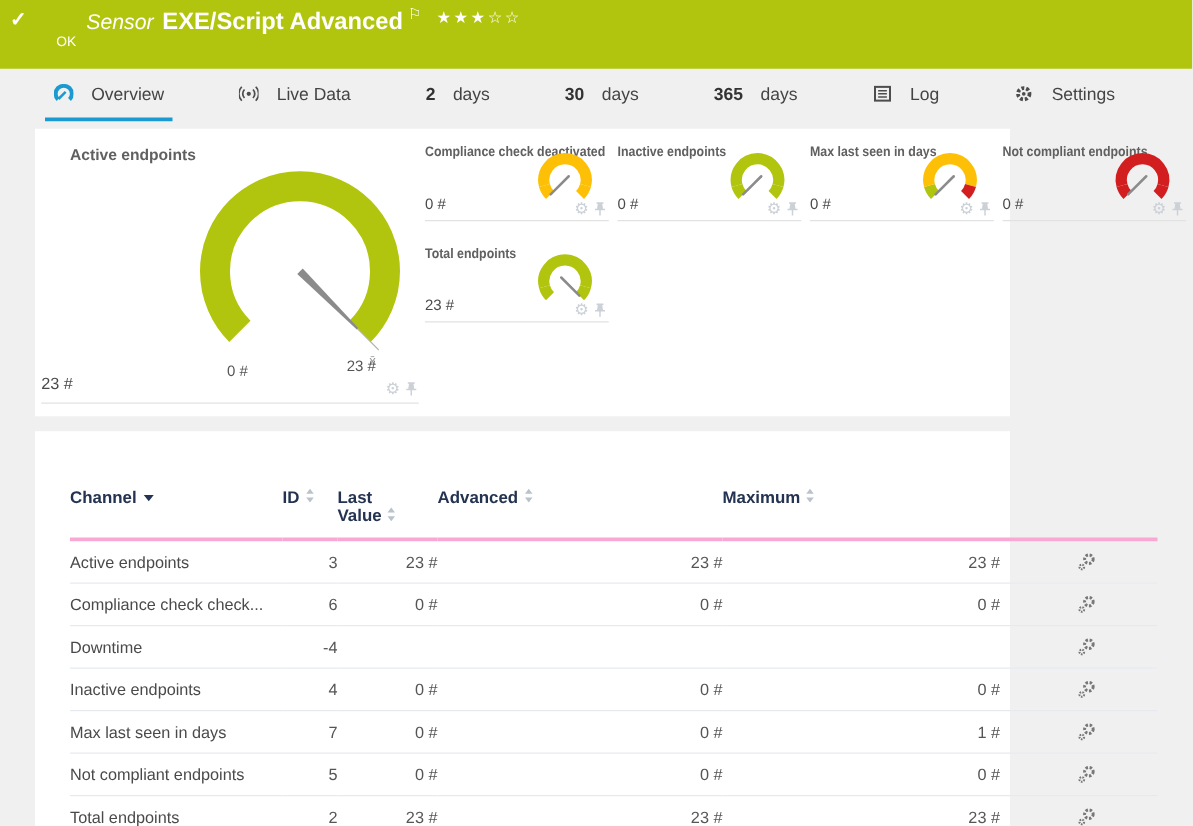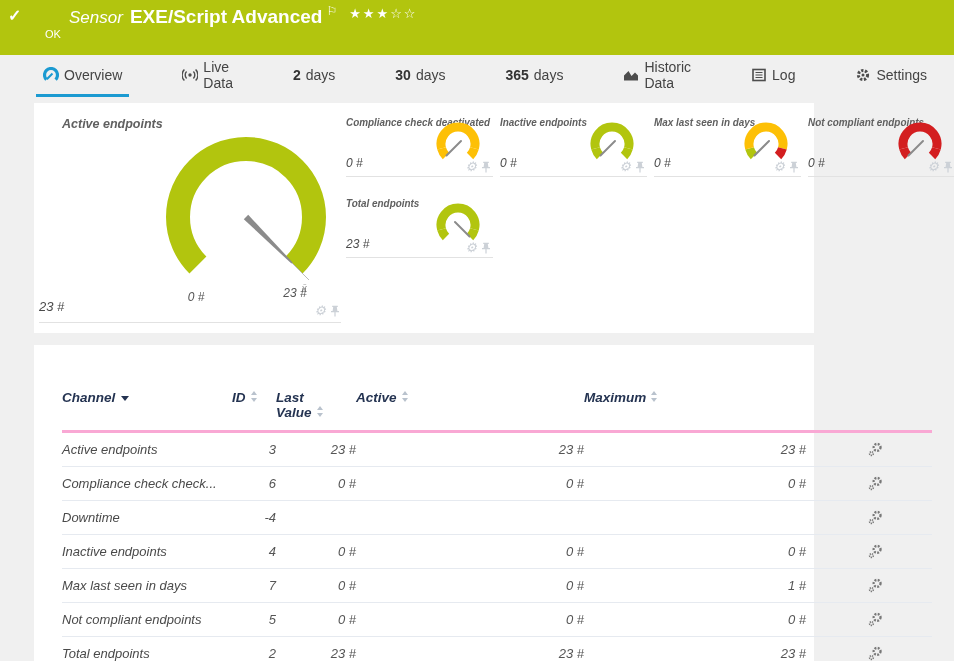--- a/index.html
+++ b/index.html
@@ -11,29 +11,29 @@
   .chk{position:absolute;left:8px;top:6px;font-size:16px;font-weight:bold;}
   .topline{position:absolute;left:28px;top:4px;white-space:nowrap;}
   .kind{font-style:italic;font-size:17px;margin-left:41px;}
   .s-title{font-size:19px;font-weight:bold;margin-left:7px;}
   .flag{font-size:12px;vertical-align:8px;margin-left:4px;}
   .stars{font-size:13px;vertical-align:5px;margin-left:12px;letter-spacing:2px;}
   .okstatus{position:absolute;left:45px;top:28px;font-size:11px;font-weight:normal;}
 
   
   .tabs{position:absolute;left:0;top:55px;width:100%;height:42px;display:flex;align-items:stretch;padding-left:36px;box-sizing:border-box;}
-  .tab{display:flex;align-items:center;gap:5px;margin-right:46px;padding:0 7px;font-size:14px;color:#444;cursor:pointer;border-bottom:3px solid transparent;}
+  .tab{display:flex;align-items:center;gap:14px;margin-right:46px;padding:0 7px;font-size:14px;color:#444;cursor:pointer;border-bottom:3px solid transparent;}
   .tab.active{border-bottom-color:var(--accent,#1b9ad1);}
   .tab .ti{width:16px;height:16px;display:block;color:#4d4d4d;}
   .tab.active .ti{color:var(--accent,#1b9ad1);}
   .tnum{font-weight:bold;color:#333;}
   .tlabel{color:#444;}
 
   
-  .panel{position:absolute;left:34px;width:780px;background:#fff;font-style:italic;}
+  .panel{position:absolute;left:28px;width:780px;background:#fff;}
   #gauges{top:103px;height:230px;}
   #tablepanel{top:345px;height:316px;}
 
   
   .big{position:absolute;left:0;top:0;width:312px;height:230px;}
   .g-title{font-size:12.5px;font-weight:bold;color:#606060;}
   .big .g-title{position:absolute;left:28px;top:14px;}
   .big-svg{position:absolute;left:122px;top:29px;}
   .big-min,.big-max{position:absolute;font-size:12px;color:#555;transform:translateX(-50%);white-space:nowrap;}
   .big-min{left:162px;top:187px;}
@@ -149,29 +149,20 @@
         <b class="tnum">30</b>
         <span class="tlabel">days</span>
       </div>
 
       <div class="tab">
 
         <b class="tnum">365</b>
         <span class="tlabel">days</span>
       </div>
 
-      <div class="tab">
-        <span class="tico">
-          <svg class="ti">
-            <use href="#historic-icon"></use>
-          </svg>
-        </span>
-
-        <span class="tlabel">Historic Data</span>
-      </div>
 
       <div class="tab">
         <span class="tico">
           <svg class="ti">
             <use href="#log-icon"></use>
           </svg>
         </span>
 
         <span class="tlabel">Log</span>
       </div>
@@ -320,21 +311,21 @@
           <col style="width:80px">
           <col style="width:228px">
           <col style="width:222px">
           <col style="width:126px">
         </colgroup>
       <thead>
         <tr>
           <th class="c-ch"><span>Channel</span><span class="caret"></span></th>
           <th class="c-r"><span>ID</span><span class="sort"></span></th>
           <th class="c-r"><span>Last</span><br><span>Value</span><span class="sort"></span></th>
-          <th class="c-r"><span>Active</span><span class="sort"></span></th>
+          <th class="c-r"><span>Advanced</span><span class="sort"></span></th>
           <th class="c-r"><span>Maximum</span><span class="sort"></span></th>
           <th></th>
         </tr>
       </thead>
       <tbody>
 
           <tr>
             <td class="c-ch">Active endpoints</td>
             <td class="c-r">3</td>
             <td class="c-r">23 #</td>

